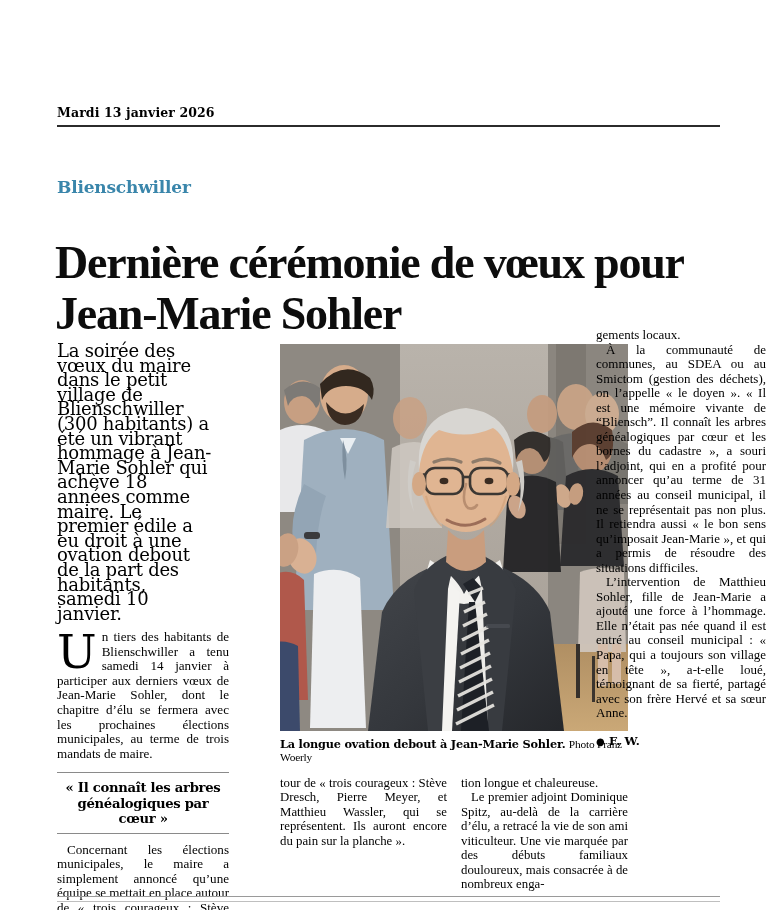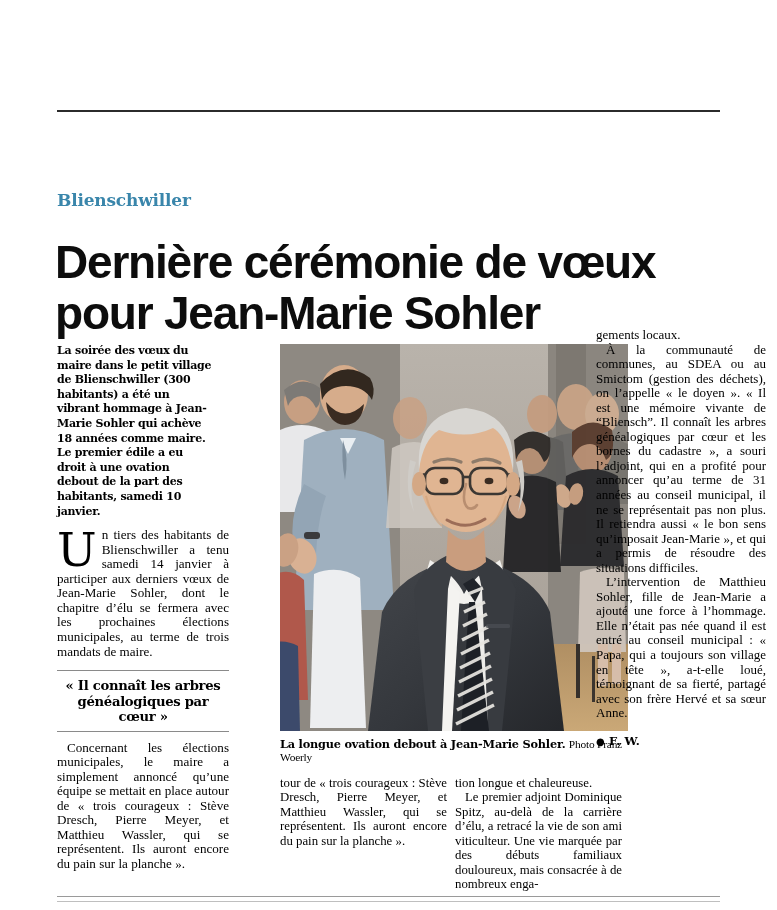--- a/index.html
+++ b/index.html
@@ -39,33 +39,33 @@
   .masthead-rule {
     margin-top: 5px;
     border-top: 2.5px solid #2b2b2b;
     width: 663px;
   }
 
   
   .kicker {
     position: absolute;
     left: 57px;
-    top: 190px;
+    top: 177px;
     font-family: "DejaVu Serif", serif;
     font-weight: 700;
     font-size: 17px;
     color: #3a86ab;
     letter-spacing: -0.2px;
   }
   .headline {
     position: absolute;
     left: 55px;
     top: 206px;
     width: 680px;
-    font-family: Liberation Sans, sans-serif;
+    font-family: Liberation Serif, serif;
     font-weight: 700;
     font-size: 46px;
     line-height: 51px;
     letter-spacing: -1.2px;
     color: #0d0d0d;
   }
 
   
   .col-left {
     position: absolute;
@@ -83,22 +83,22 @@
   .col-right {
     position: absolute;
     left: 596px;
     top: 328px;
     width: 170px;
   }
 
   
   .lead {
     font-family: "DejaVu Serif", serif;
-    font-weight: 700;
-    font-size: 11px;
+    font-weight: 400;
+    font-size: 18px;
     line-height: 14.6px;
     text-align: left;
     letter-spacing: -0.25px;
     margin: 0 16px 9px 0;
   }
   .body-text {
     font-family: "Liberation Serif", serif;
     font-size: 13.1px;
     line-height: 14.55px;
     text-align: justify;
@@ -172,21 +172,21 @@
   .caption b { font-weight: 700; }
   .caption .credit {
     font-weight: 400;
     font-family: "Liberation Serif", serif;
     font-size: 11.4px;
   }
 
   
   .sub-cols {
     display: flex;
-    gap: 8px;
+    gap: 14px;
     margin-top: 11px;
     width: 348px;
   }
   .sub-col {
     width: 167px;
   }
   .sub-col .body-text {
     font-size: 12.8px;
     line-height: 14.5px;
   }
@@ -220,20 +220,21 @@
     width: 663px;
     border-top: 1.2px solid #bfbfbf;
   }
 </style>
 </head>
 <body>
 
 <div class="page">
 
   <div class="masthead">
+    <div class="masthead-date">Mardi 13 janvier 2026</div>
     <div class="masthead-rule"></div>
   </div>
 
   <div class="kicker">Blienschwiller</div>
 
   <h1 class="headline">Dernière cérémonie de vœux pour Jean-Marie Sohler</h1>
 
   <div class="col-left">
     <p class="lead">La soirée des vœux du maire dans le petit village de Blienschwiller (300 habitants) a été un vibrant hommage à Jean-Marie Sohler qui achève 18 années comme maire. Le premier édile a eu droit à une ovation debout de la part des habitants, samedi 10 janvier.</p>
 

